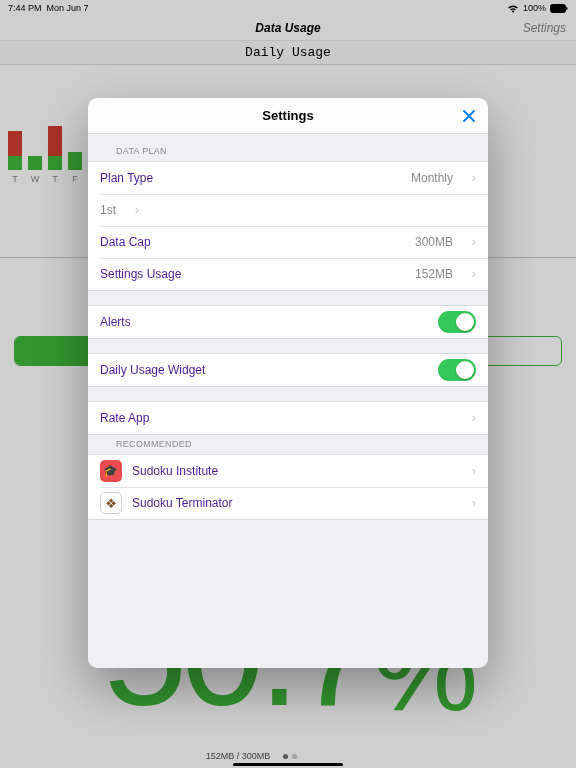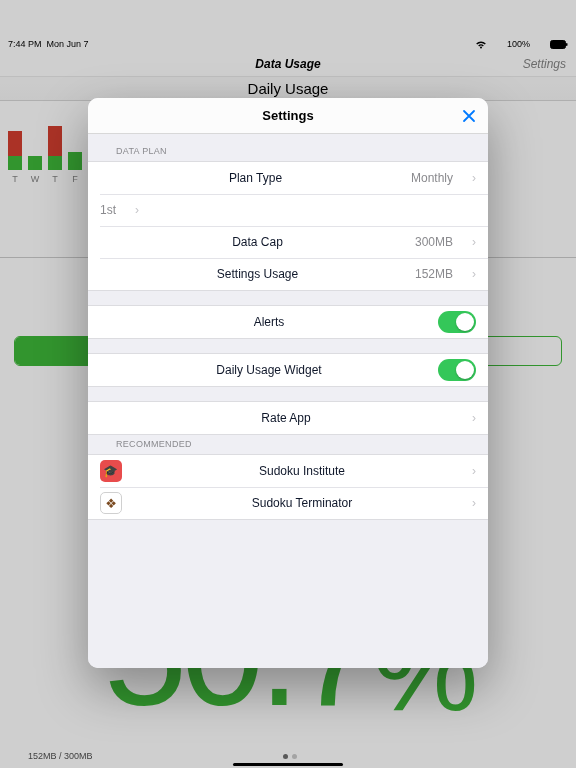--- a/index.html
+++ b/index.html
@@ -1,68 +1,68 @@
 <!DOCTYPE html>
 <html><head>
 <meta charset="utf-8">
 <style>
 * { margin: 0; padding: 0; box-sizing: border-box; font-family: -apple-system, "Helvetica Neue", Helvetica, Arial, sans-serif; }
 html, body { width: 576px; height: 768px; overflow: hidden; }
 body { background: #ececec; position: relative; }
 
 
-.status-bar { display: flex; justify-content: space-between; align-items: center; height: 16px; padding: 0 8px; font-size: 9px; color: #000; margin-top: 36px; }
-.status-right { display: flex; align-items: center; gap: 20px; }
+.status-bar { display: flex; justify-content: space-between; align-items: center; height: 16px; padding: 0 8px; font-size: 9px; color: #000; }
+.status-right { display: flex; align-items: center; gap: 4px; }
 .wifi-icon, .battery-icon { display: inline-block; }
 .wifi-icon svg, .battery-icon svg { display: block; }
 
 
 .page-header { height: 25px; display: flex; align-items: center; justify-content: center; position: relative; border-bottom: 1px solid #d9d9d9; font-style: italic; }
 .page-header .title { font-size: 12px; font-weight: 600; }
 .page-header .settings-btn { position: absolute; right: 10px; font-size: 12px; color: #7a7a7a; }
-.sub-header { height: 24px; display: flex; align-items: center; justify-content: center; font-size: 15px; font-weight: 500; color: #000; background: linear-gradient(#e8e8e8,#e4e4e4); border-bottom: 1px solid #c8c8c8; }
+.sub-header { height: 24px; display: flex; align-items: center; justify-content: center; font-size: 13px; font-weight: 500; color: #000; background: linear-gradient(#e8e8e8,#e4e4e4); border-bottom: 1px solid #c8c8c8; font-family: Liberation Mono, monospace; }
 
 
 .bg-chart { position: absolute; top: 115px; left: 0; width: 100%; height: 160px; padding: 0 8px; }
 .bg-chart .bars { display: flex; gap: 6px; align-items: flex-end; height: 55px; }
 .bg-chart .bar { width: 14px; }
 .bg-chart .bar .top { background: #c33a2c; }
 .bg-chart .bar .bot { background: #3aaa35; }
 .bg-chart .axis { display: flex; gap: 6px; margin-top: 4px; font-size: 9px; color: #7a7a7a; }
 .bg-chart .axis span { width: 14px; text-align: center; }
 .bg-divider { position: absolute; top: 257px; left: 0; width: 100%; height: 0; border-top: 1px solid #bdbdbd; }
 .bg-progress { position: absolute; top: 336px; left: 14px; right: 14px; height: 30px; border: 1px solid #3aaa35; border-radius: 6px; }
 .bg-progress .fill { width: 50.7%; height: 100%; background: #3aaa35; border-radius: 5px 0 0 5px; }
 
 
 .big-percent { position: absolute; bottom: 40px; left: 0; width: 100%; display: flex; align-items: flex-end; justify-content: center; color: #3aaa35; font-size: 150px; font-weight: 400; letter-spacing: -6px; line-height: 1; white-space: nowrap; }
 .big-percent .pct { font-size: 120px; }
 
 
-.footer { position: absolute; bottom: 0; left: 0; width: 100%; height: 24px; display: flex; align-items: center; justify-content: space-between; padding: 0 28px; font-size: 9px; color: #4a4a4a; }
+.footer { position: absolute; bottom: 0; left: 0; width: 100%; height: 24px; display: flex; align-items: center; justify-content: center; padding: 0 28px; font-size: 9px; color: #4a4a4a; }
 .page-dots { display: flex; gap: 4px; justify-content: center; width: 40px; }
 .page-dots .dot { width: 5px; height: 5px; border-radius: 50%; background: #bbb; }
 .page-dots .dot.active { background: #666; }
 .home-indicator { position: absolute; bottom: 2px; left: 50%; transform: translateX(-50%); width: 110px; height: 3px; border-radius: 3px; background: #000; }
 
 
 .modal-scrim { position: absolute; top: 0; left: 0; width: 100%; height: 100%; background: rgba(0,0,0,0.12); }
 .modal { position: absolute; top: 98px; left: 88px; width: 400px; height: 570px; background: #f2f2f7; border-radius: 10px; box-shadow: 0 20px 50px rgba(0,0,0,0.35); overflow: hidden; display: flex; flex-direction: column; }
 .modal-header { height: 36px; display: flex; align-items: center; justify-content: center; position: relative; background: #fcfcfc; border-bottom: 1px solid #d8d8d8; }
 .modal-header .title { font-size: 13px; font-weight: 600; }
 .modal-header .close { position: absolute; right: 10px; top: 50%; transform: translateY(-50%); width: 18px; height: 18px; display: flex; align-items: center; justify-content: center; color: #007aff; }
 .modal-body { flex: 1; overflow: hidden; background: #efeff4; font-size: 12px; }
 
 .section-header { font-size: 9px; letter-spacing: 0.3px; color: #8a8a8e; padding: 12px 12px 5px; text-transform: uppercase; margin-left: 16px; }
 .section-header.tight { padding-top: 4px; }
 
 .cell-group { background: #fff; border-top: 1px solid #dcdce0; border-bottom: 1px solid #dcdce0; }
 .cell { display: flex; align-items: center; height: 32px; padding: 0 12px; position: relative; }
 .cell + .cell::before { content: ""; position: absolute; top: 0; left: 12px; right: 0; height: 1px; background: #e3e3e8; }
-.cell .label { flex: 1; color: #0f172a; text-align: center; }
+.cell .label { flex: 1; color: #4c1d95; }
 .cell .value { color: #8a8a8e; margin-right: 19px; }
 .cell .chevron { color: #c5c5c9; }
 .cell .app-icon { width: 22px; height: 22px; border-radius: 5px; margin-right: 10px; display: flex; align-items: center; justify-content: center; font-size: 12px; color: #fff; }
 .cell .app-icon.si { background: #e84c4c; }
 .cell .app-icon.st { background: #fff; border: 1px solid #d0d0d0; color: #7a4a20; font-size: 13px; }
 
 .toggle { width: 38px; height: 22px; border-radius: 11px; background: #34c759; position: relative; }
 .toggle .knob { position: absolute; top: 2px; right: 2px; width: 18px; height: 18px; border-radius: 50%; background: #fff; box-shadow: 0 1px 2px rgba(0,0,0,0.25); }
 
 .gap { height: 14px; }

